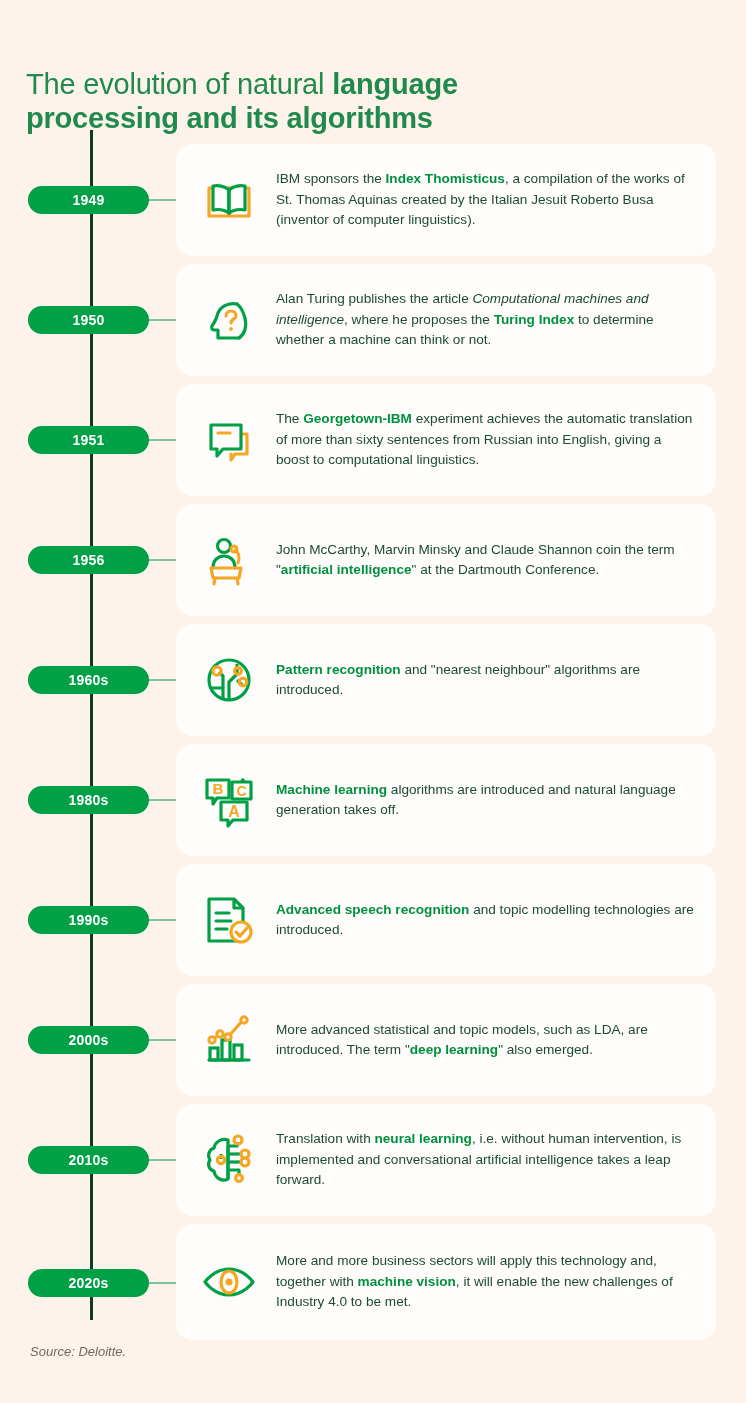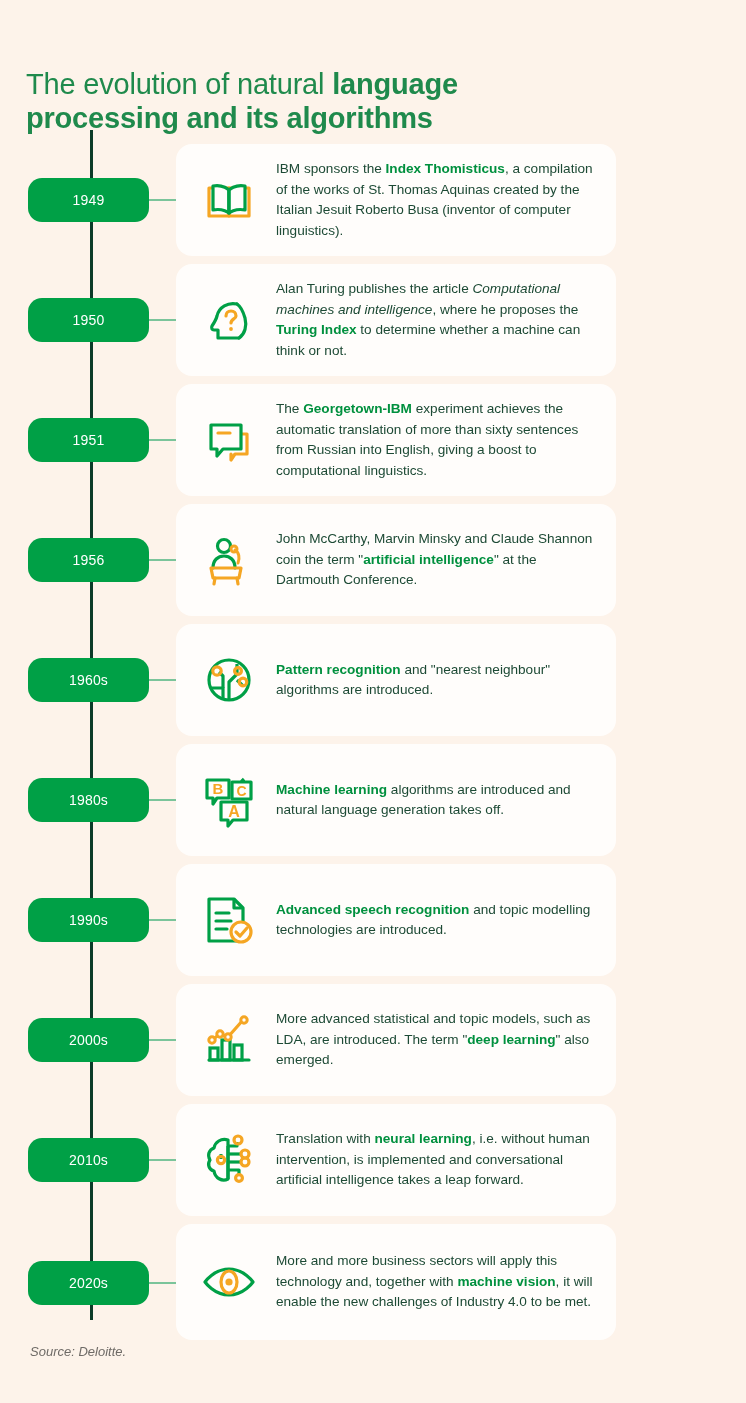--- a/index.html
+++ b/index.html
@@ -72,39 +72,39 @@
     background: #7BC49A;
   }
 
   
   .pill {
     position: absolute;
     left: 28px;
     top: 50%;
     transform: translateY(-50%);
     width: 121px;
-    height: 44px;
+    height: 28px;
     background: #00A046;
     border-radius: 14px;
     color: #FFFFFF;
     font-size: 14px;
-    font-weight: 400;
+    font-weight: 700;
     display: flex;
     align-items: center;
     justify-content: center;
     letter-spacing: 0.2px;
     z-index: 2;
   }
 
   
   .card {
     position: absolute;
     left: 176px;
     top: 4px;
-    width: 440px;
+    width: 540px;
     height: 112px;
     background: #FFFDFB;
     border-radius: 16px;
     display: flex;
     align-items: center;
     padding: 0 16px 0 18px;
   }
   .row:last-child .card { height: 116px; align-items: center; }
 
   .icon-wrap {

